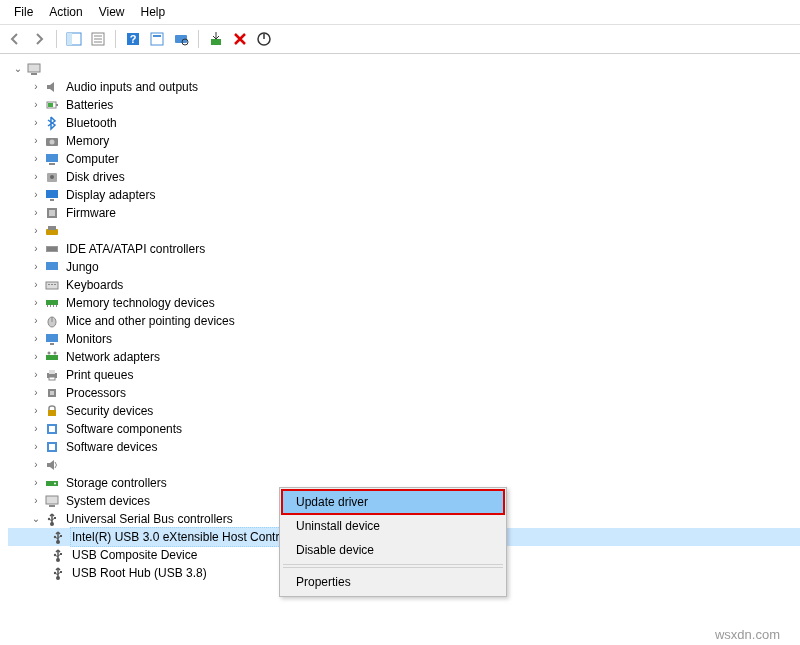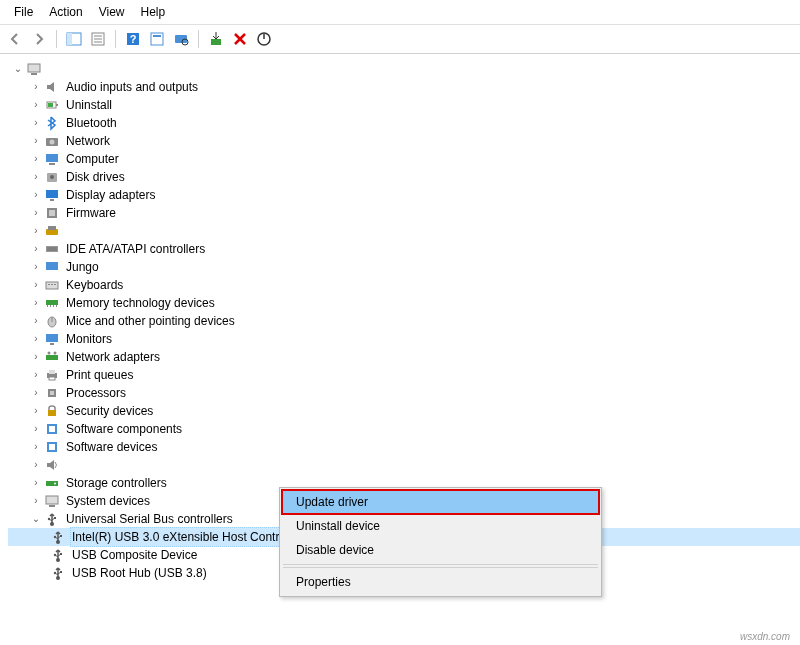--- a/index.html
+++ b/index.html
@@ -12,27 +12,27 @@
 .tree { padding: 6px 0 0 8px; line-height: 18px; position: relative; }
 .node { display: flex; align-items: center; height: 18px; position: relative; }
 .toggle { width: 12px; height: 12px; margin-right: 2px; display: flex; align-items: center; justify-content: center; color: #666; font-size: 10px; }
 .icon { width: 16px; height: 16px; margin-right: 4px; display: inline-flex; align-items: center; justify-content: center; }
 .label { white-space: nowrap; padding: 0 2px; }
 .selected .label { background: #cce8ff; border: 1px dotted #99d1ff; padding: 0 1px; }
 .selected { background: #cce8ff; }
 .indent0 { padding-left: 4px; }
 .indent1 { padding-left: 22px; }
 .indent2 { padding-left: 42px; }
-.context-menu { position: absolute; left: 279px; top: 487px; width: 323px; background: #f0f0f0; border: 1px solid #bababa; box-shadow: 2px 2px 4px rgba(0,0,0,0.2); padding: 2px; }
+.context-menu { position: absolute; left: 279px; top: 487px; width: 228px; background: #f0f0f0; border: 1px solid #bababa; box-shadow: 2px 2px 4px rgba(0,0,0,0.2); padding: 2px; }
 .context-menu .item { padding: 5px 14px; cursor: default; }
 .context-menu .item.highlighted { background: #90c8f6; }
 .context-menu .item.red-box { outline: 2px solid #d00; outline-offset: -1px; }
 .context-menu .item.bold { font-weight: normal; }
 .context-menu .divider { height: 1px; background: #d0d0d0; margin: 2px 1px; }
-.watermark { position: absolute; bottom: 3px; right: 10px; font-size: 10px; color: #999; font-style: italic; }
+.watermark { position: absolute; bottom: 3px; right: 20px; font-size: 13px; color: #999; }
 svg { display: block; }
 </style>
 </head>
 <body>
 
 <div class="menubar">
   <div class="menu-item">File</div>
   <div class="menu-item">Action</div>
   <div class="menu-item">View</div>
   <div class="menu-item">Help</div>
@@ -124,40 +124,40 @@
     </div>
   <div class="node indent1">
       <span class="toggle">›</span>
       <span class="icon">
         <svg width="16" height="16">
           <rect x="3" y="5" width="9" height="6" fill="none" stroke="#888"></rect>
           <rect x="12" y="7" width="2" height="2" fill="#888"></rect>
           <rect x="4" y="6" width="5" height="4" fill="#4a4"></rect>
         </svg>
       </span>
-      <span class="label">Uninstall</span>
+      <span class="label">Batteries</span>
     </div>
   <div class="node indent1">
       <span class="toggle">›</span>
       <span class="icon">
         <svg width="16" height="16">
           <path d="M7 2 L7 14 L11 10 L4 5 M7 2 L11 6 L4 11" fill="none" stroke="#2b7cd3" stroke-width="1.5"></path>
         </svg>
       </span>
       <span class="label">Bluetooth</span>
     </div>
   <div class="node indent1">
       <span class="toggle">›</span>
       <span class="icon">
         <svg width="16" height="16">
           <rect x="2" y="5" width="12" height="8" fill="#888" rx="1"></rect>
           <circle cx="8" cy="9" r="2.5" fill="#ccc"></circle>
         </svg>
       </span>
-      <span class="label">Network</span>
+      <span class="label">Memory</span>
     </div>
   <div class="node indent1">
       <span class="toggle">›</span>
       <span class="icon">
         <svg width="16" height="16">
           <rect x="2" y="3" width="12" height="8" fill="#4a90d9"></rect>
           <rect x="5" y="12" width="6" height="2" fill="#888"></rect>
         </svg>
       </span>
       <span class="label">Computer</span>

